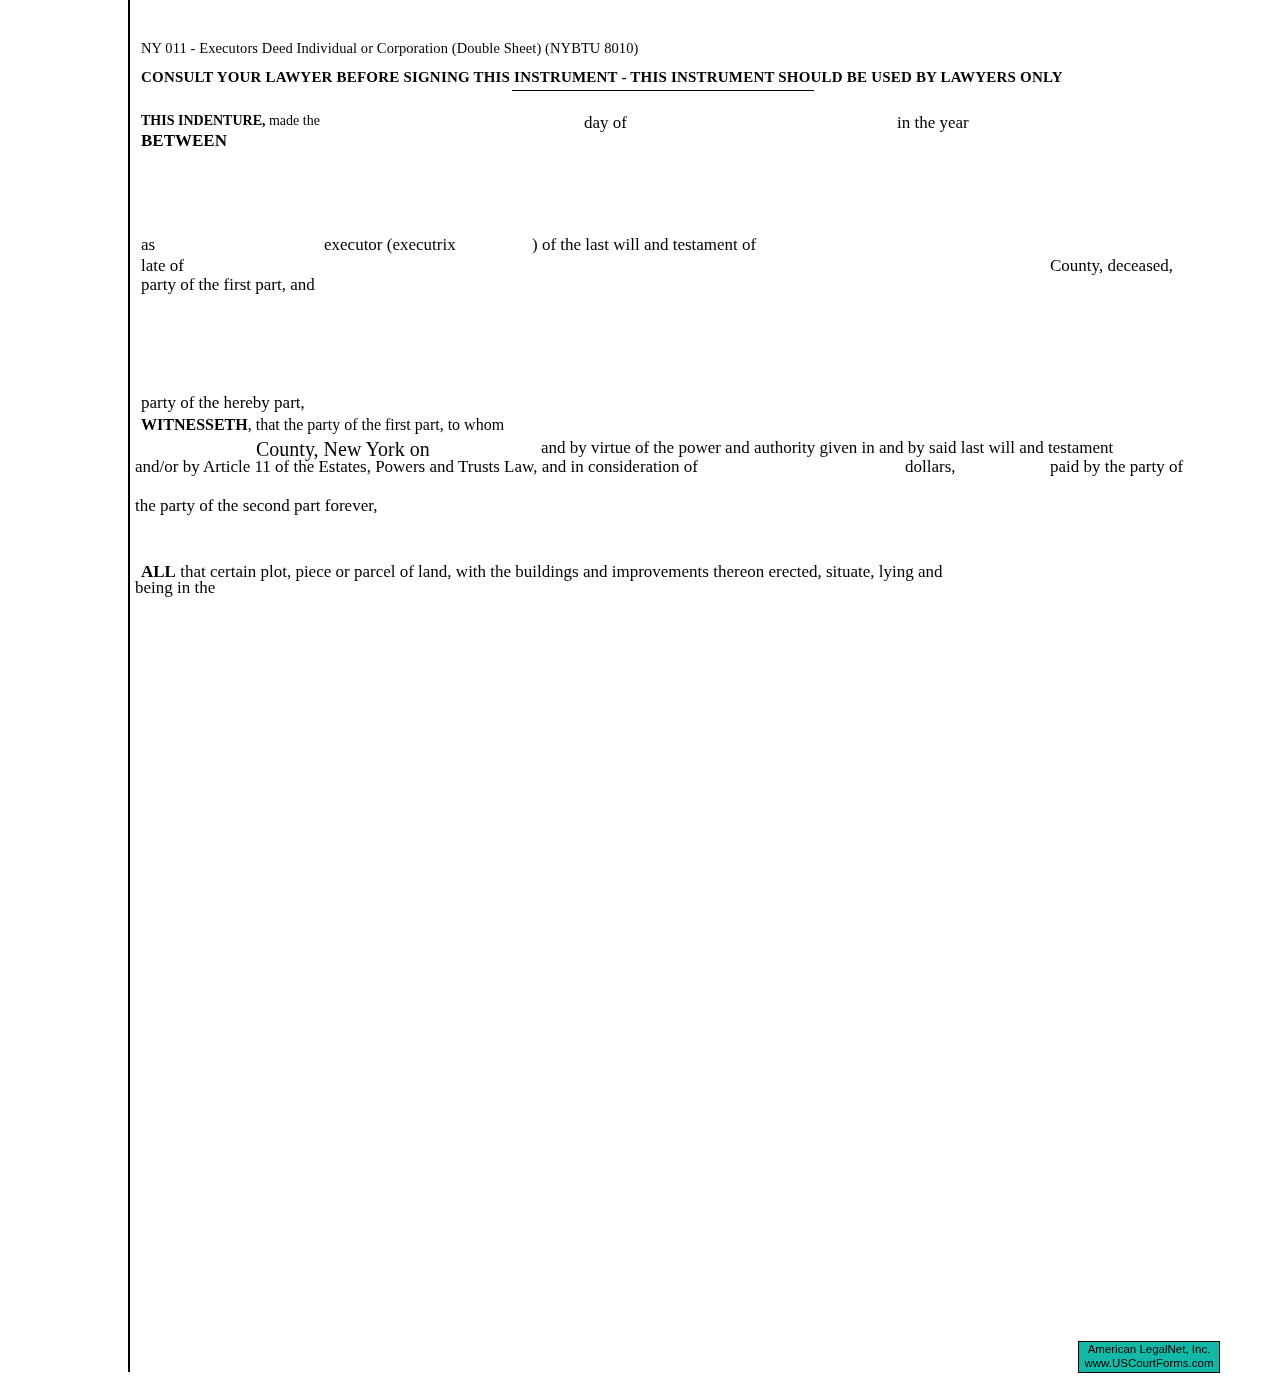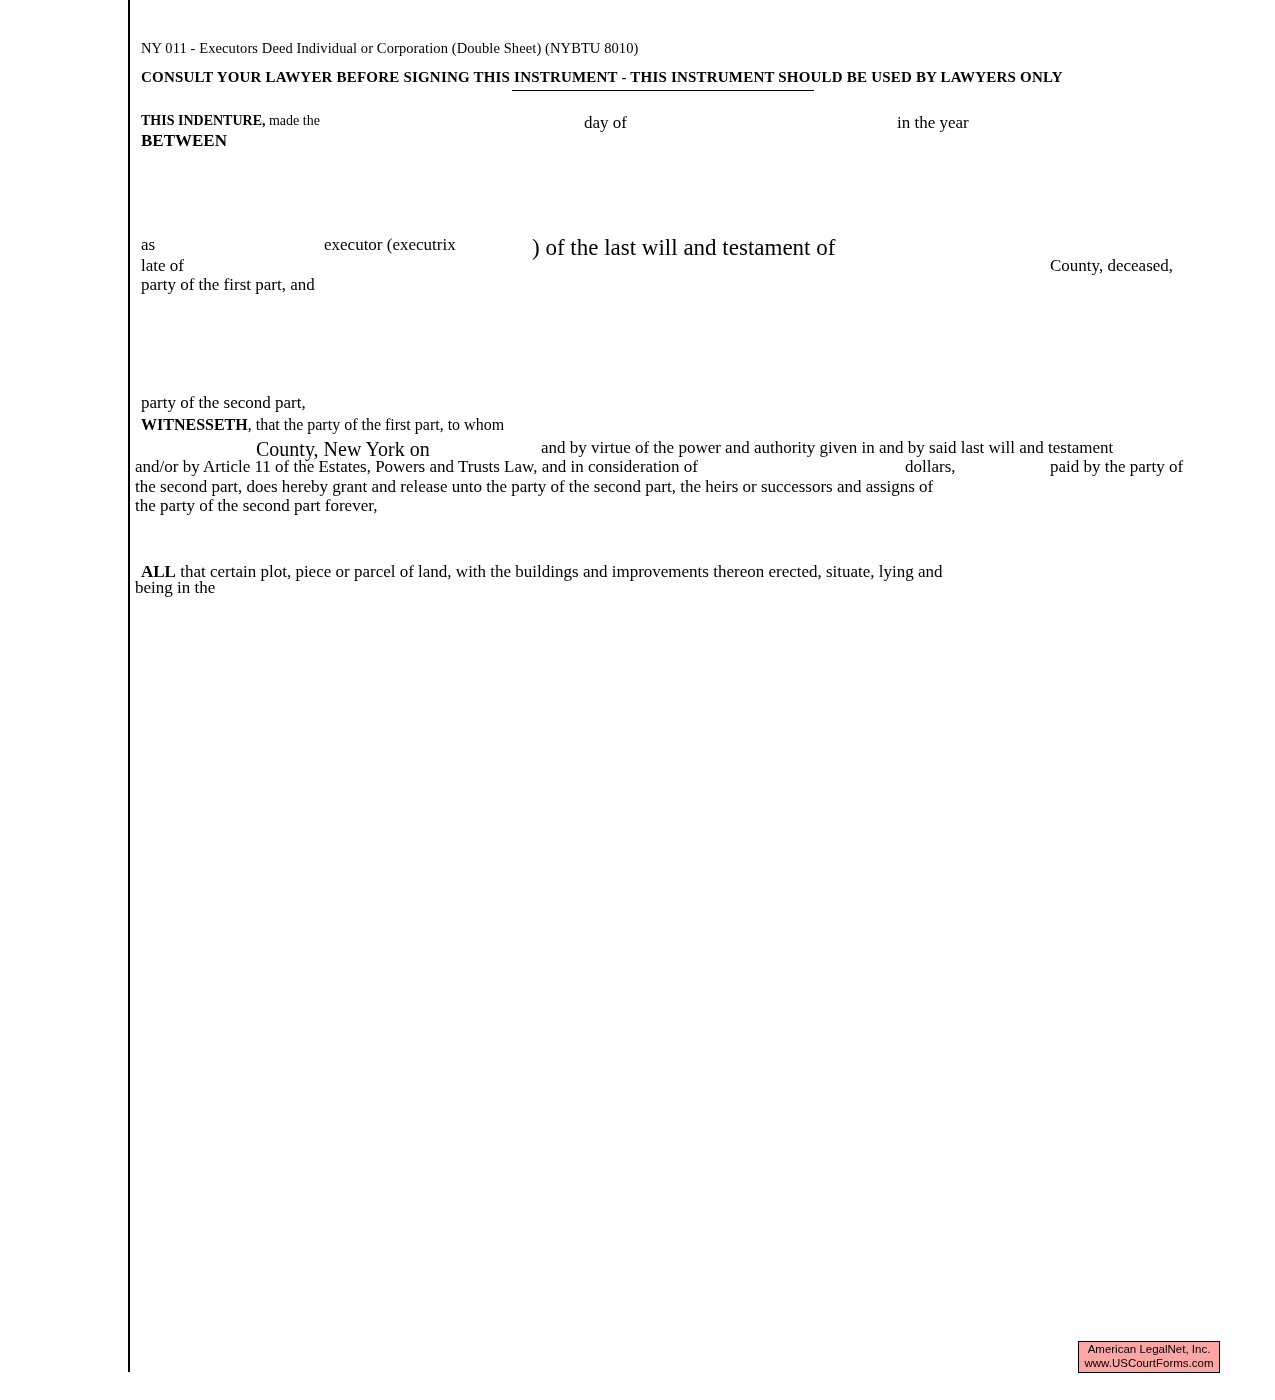--- a/index.html
+++ b/index.html
@@ -109,21 +109,21 @@
     position: absolute;
     left: 320px;
     top: 235px;
     font-size: 17px;
     white-space: nowrap;
   }
   .executor-close {
     position: absolute;
     left: 528px;
     top: 235px;
-    font-size: 23px;
+    font-size: 17px;
     white-space: nowrap;
     text-align: right;
   }
   .late-of {
     position: absolute;
     left: 137px;
     top: 256px;
     font-size: 17px;
   }
   .county-deceased {
@@ -233,21 +233,21 @@
     font-size: 17px;
     white-space: nowrap;
   }
 
   .stamp {
     position: absolute;
     left: 1074px;
     top: 1341px;
     width: 140px;
     border: 1px solid #000000;
-    background: #fca5a5;
+    background: #14b8a6;
     text-align: center;
     font-family: "Liberation Sans", sans-serif;
     font-size: 11.5px;
     line-height: 13.5px;
     padding: 1px 0 2px 0;
   }
   .stamp div { white-space: nowrap; }
 </style>
 </head>
 <body>
@@ -271,34 +271,33 @@
   <div class="between">BETWEEN</div>
 
   <div class="as-label">as</div>
   <div class="executor-label">executor (executrix</div>
   <div class="executor-close">) of the last will and testament of</div>
 
   <div class="late-of">late of</div>
   <div class="county-deceased">County, deceased,</div>
   <div class="party-first">party of the first part, and</div>
 
-  <div class="party-second">party of the second part,</div>
+  <div class="party-second">party of the hereby part,</div>
 
   <div class="witnesseth-1">
     <span class="bold">WITNESSETH</span><span>, that  the  party of  the first  part, to whom</span>
   </div>
 
   <div class="w-county">County,  New York on</div>
   <div class="w-byvirtue">and by virtue of the power and authority given in and by said last will and testament</div>
 
   <div class="w-article">and/or by Article 11 of the Estates, Powers and Trusts Law, and in consideration of</div>
   <div class="w-dollars">dollars,</div>
   <div class="w-paidby">paid by the party of</div>
 
-  <div class="w-grant">the second part, does hereby grant and  release  unto  the  party  of  the   second  part, the  heirs  or  successors  and  assigns  of</div>
   <div class="w-forever">the  party of the  second  part  forever,</div>
 
   <div class="all-line">
     <span class="bold">ALL</span><span>  that  certain  plot,  piece  or  parcel  of  land, with the buildings and improvements thereon erected, situate, lying and</span>
   </div>
   <div class="being-in-the">being in the</div>
 
   <div class="stamp">
     <div>American LegalNet, Inc.</div>
     <div>www.USCourtForms.com</div>

